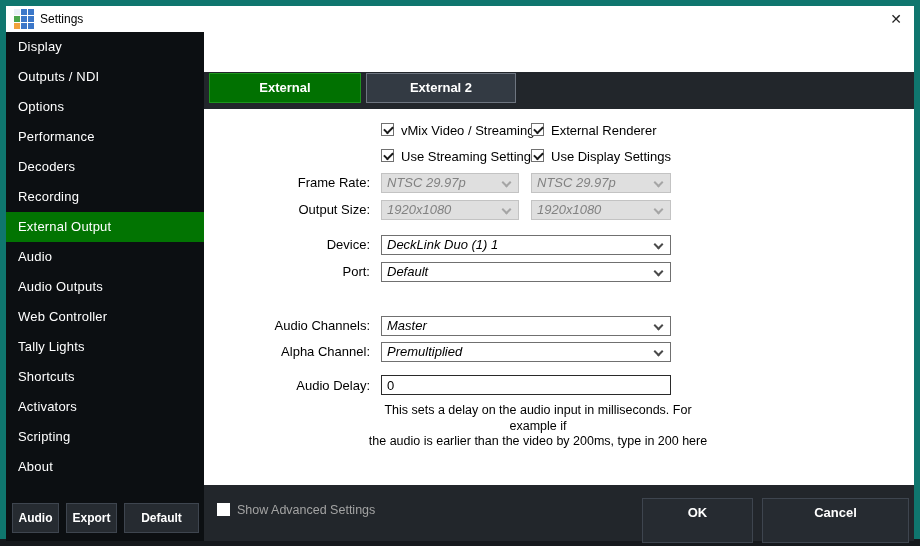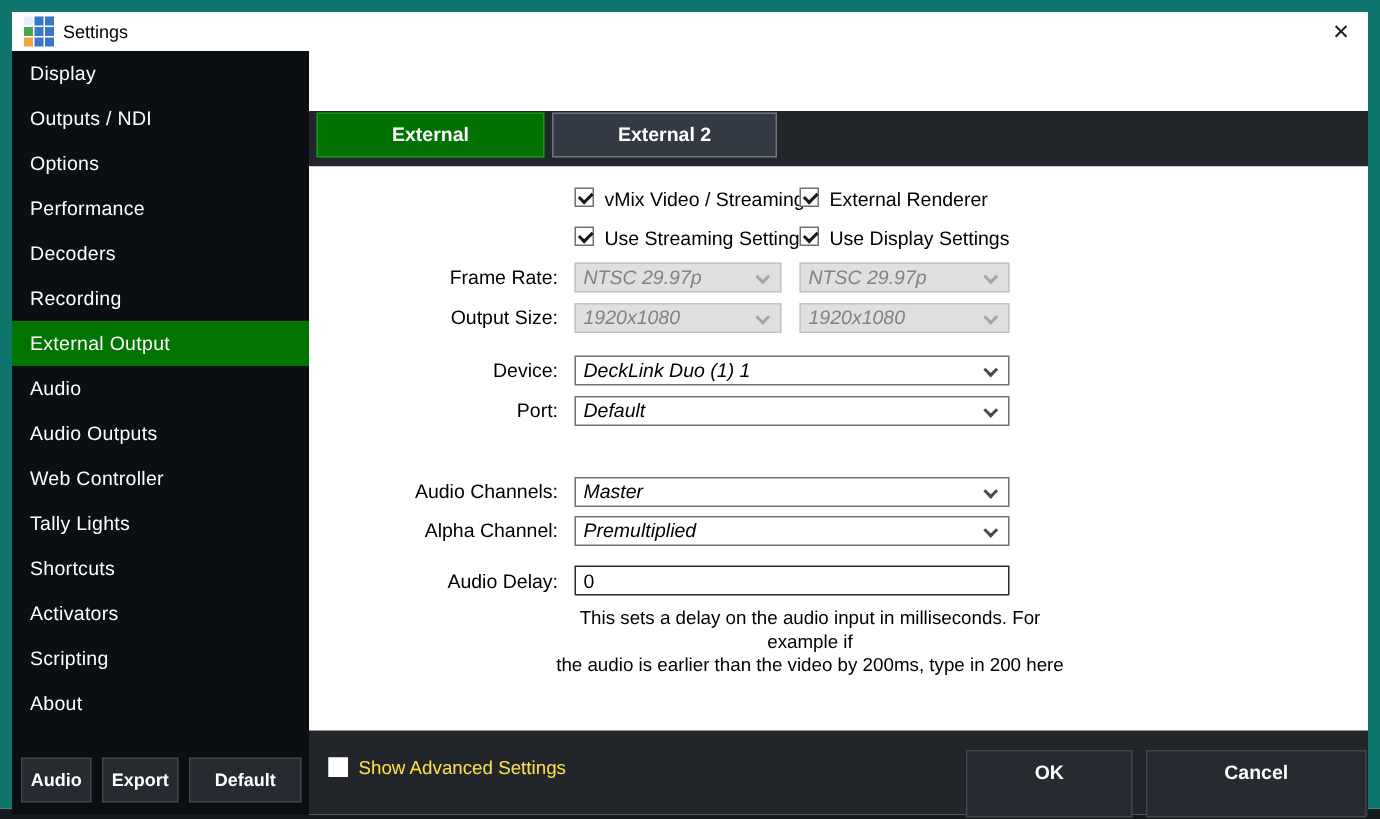--- a/index.html
+++ b/index.html
@@ -1,21 +1,21 @@
 <!DOCTYPE html>
 <html><head>
 <meta charset="utf-8">
 <style>
   * { margin:0; padding:0; box-sizing:border-box; }
   html,body { width:920px; height:546px; }
   body { font-family:"Liberation Sans", sans-serif; background:#16191d; position:relative; overflow:hidden; }
 
   .screen { position:absolute; left:0; top:0; width:920px; height:546px; background:#16191d; }
 
-  .window { position:absolute; left:0; top:0; width:920px; height:539px; border:8px solid #0f766e; background:#fff; }
+  .window { position:absolute; left:0; top:0; width:920px; height:539px; border:6px solid #0f766e; background:#fff; }
 
   
   .titlebar { position:relative; height:26px; background:#ffffff; }
   .logo { position:absolute; left:8px; top:3px; width:20px; height:20px; display:grid; grid-template-columns:repeat(3,6px); grid-template-rows:repeat(3,6px); gap:1px; }
   .logo span { width:6px; height:6px; }
   .logo .c0 { background:#e9eff6; } .logo .c1 { background:#3b77c9; } .logo .c2 { background:#3b77c9; }
   .logo .c3 { background:#4ca64c; } .logo .c4 { background:#3b77c9; } .logo .c5 { background:#3b77c9; }
   .logo .c6 { background:#f2a33c; } .logo .c7 { background:#3b77c9; } .logo .c8 { background:#3b77c9; }
   .win-title { position:absolute; left:34px; top:6px; font-size:12px; color:#000; }
   .win-close { position:absolute; right:8px; top:3px; width:20px; height:20px; text-align:center; line-height:20px; font-size:14px; color:#222; cursor:pointer; }
@@ -48,21 +48,21 @@
   .chevron { position:absolute; right:8px; top:5px; width:7px; height:7px; border-right:2px solid #4a4a4a; border-bottom:2px solid #4a4a4a; transform:rotate(45deg); }
   .select.disabled .chevron { border-color:#a5a5a5; }
 
   .text-input { position:absolute; height:20px; border:1px solid #2a2a2a; background:#fff; font-size:13px; color:#000; padding-left:5px; font-family:"Liberation Sans", sans-serif; }
 
   .help { position:absolute; font-size:12.5px; color:#000; line-height:15.5px; text-align:center; white-space:pre-line; }
 
   
   .footer { position:relative; height:56px; background:#22262b; flex:0 0 56px; }
   .footer-cb { position:absolute; left:13px; top:18px; width:13px; height:13px; background:#fff; border:1px solid #fff; cursor:pointer; }
-  .footer-label { position:absolute; left:33px; top:18px; font-size:12.5px; color:#fde047; }
+  .footer-label { position:absolute; left:33px; top:18px; font-size:12.5px; color:#a3a3a3; }
   .footer-btn { position:absolute; top:13px; height:45px; background:#262b31; border:1px solid #3e454f; color:#fff; font-size:13px; font-weight:bold; text-align:center; line-height:28px; cursor:pointer; }
 </style>
 </head>
 <body>
 
 <div class="screen">
 <div class="window">
 
   <div class="titlebar">
     <div class="logo">

